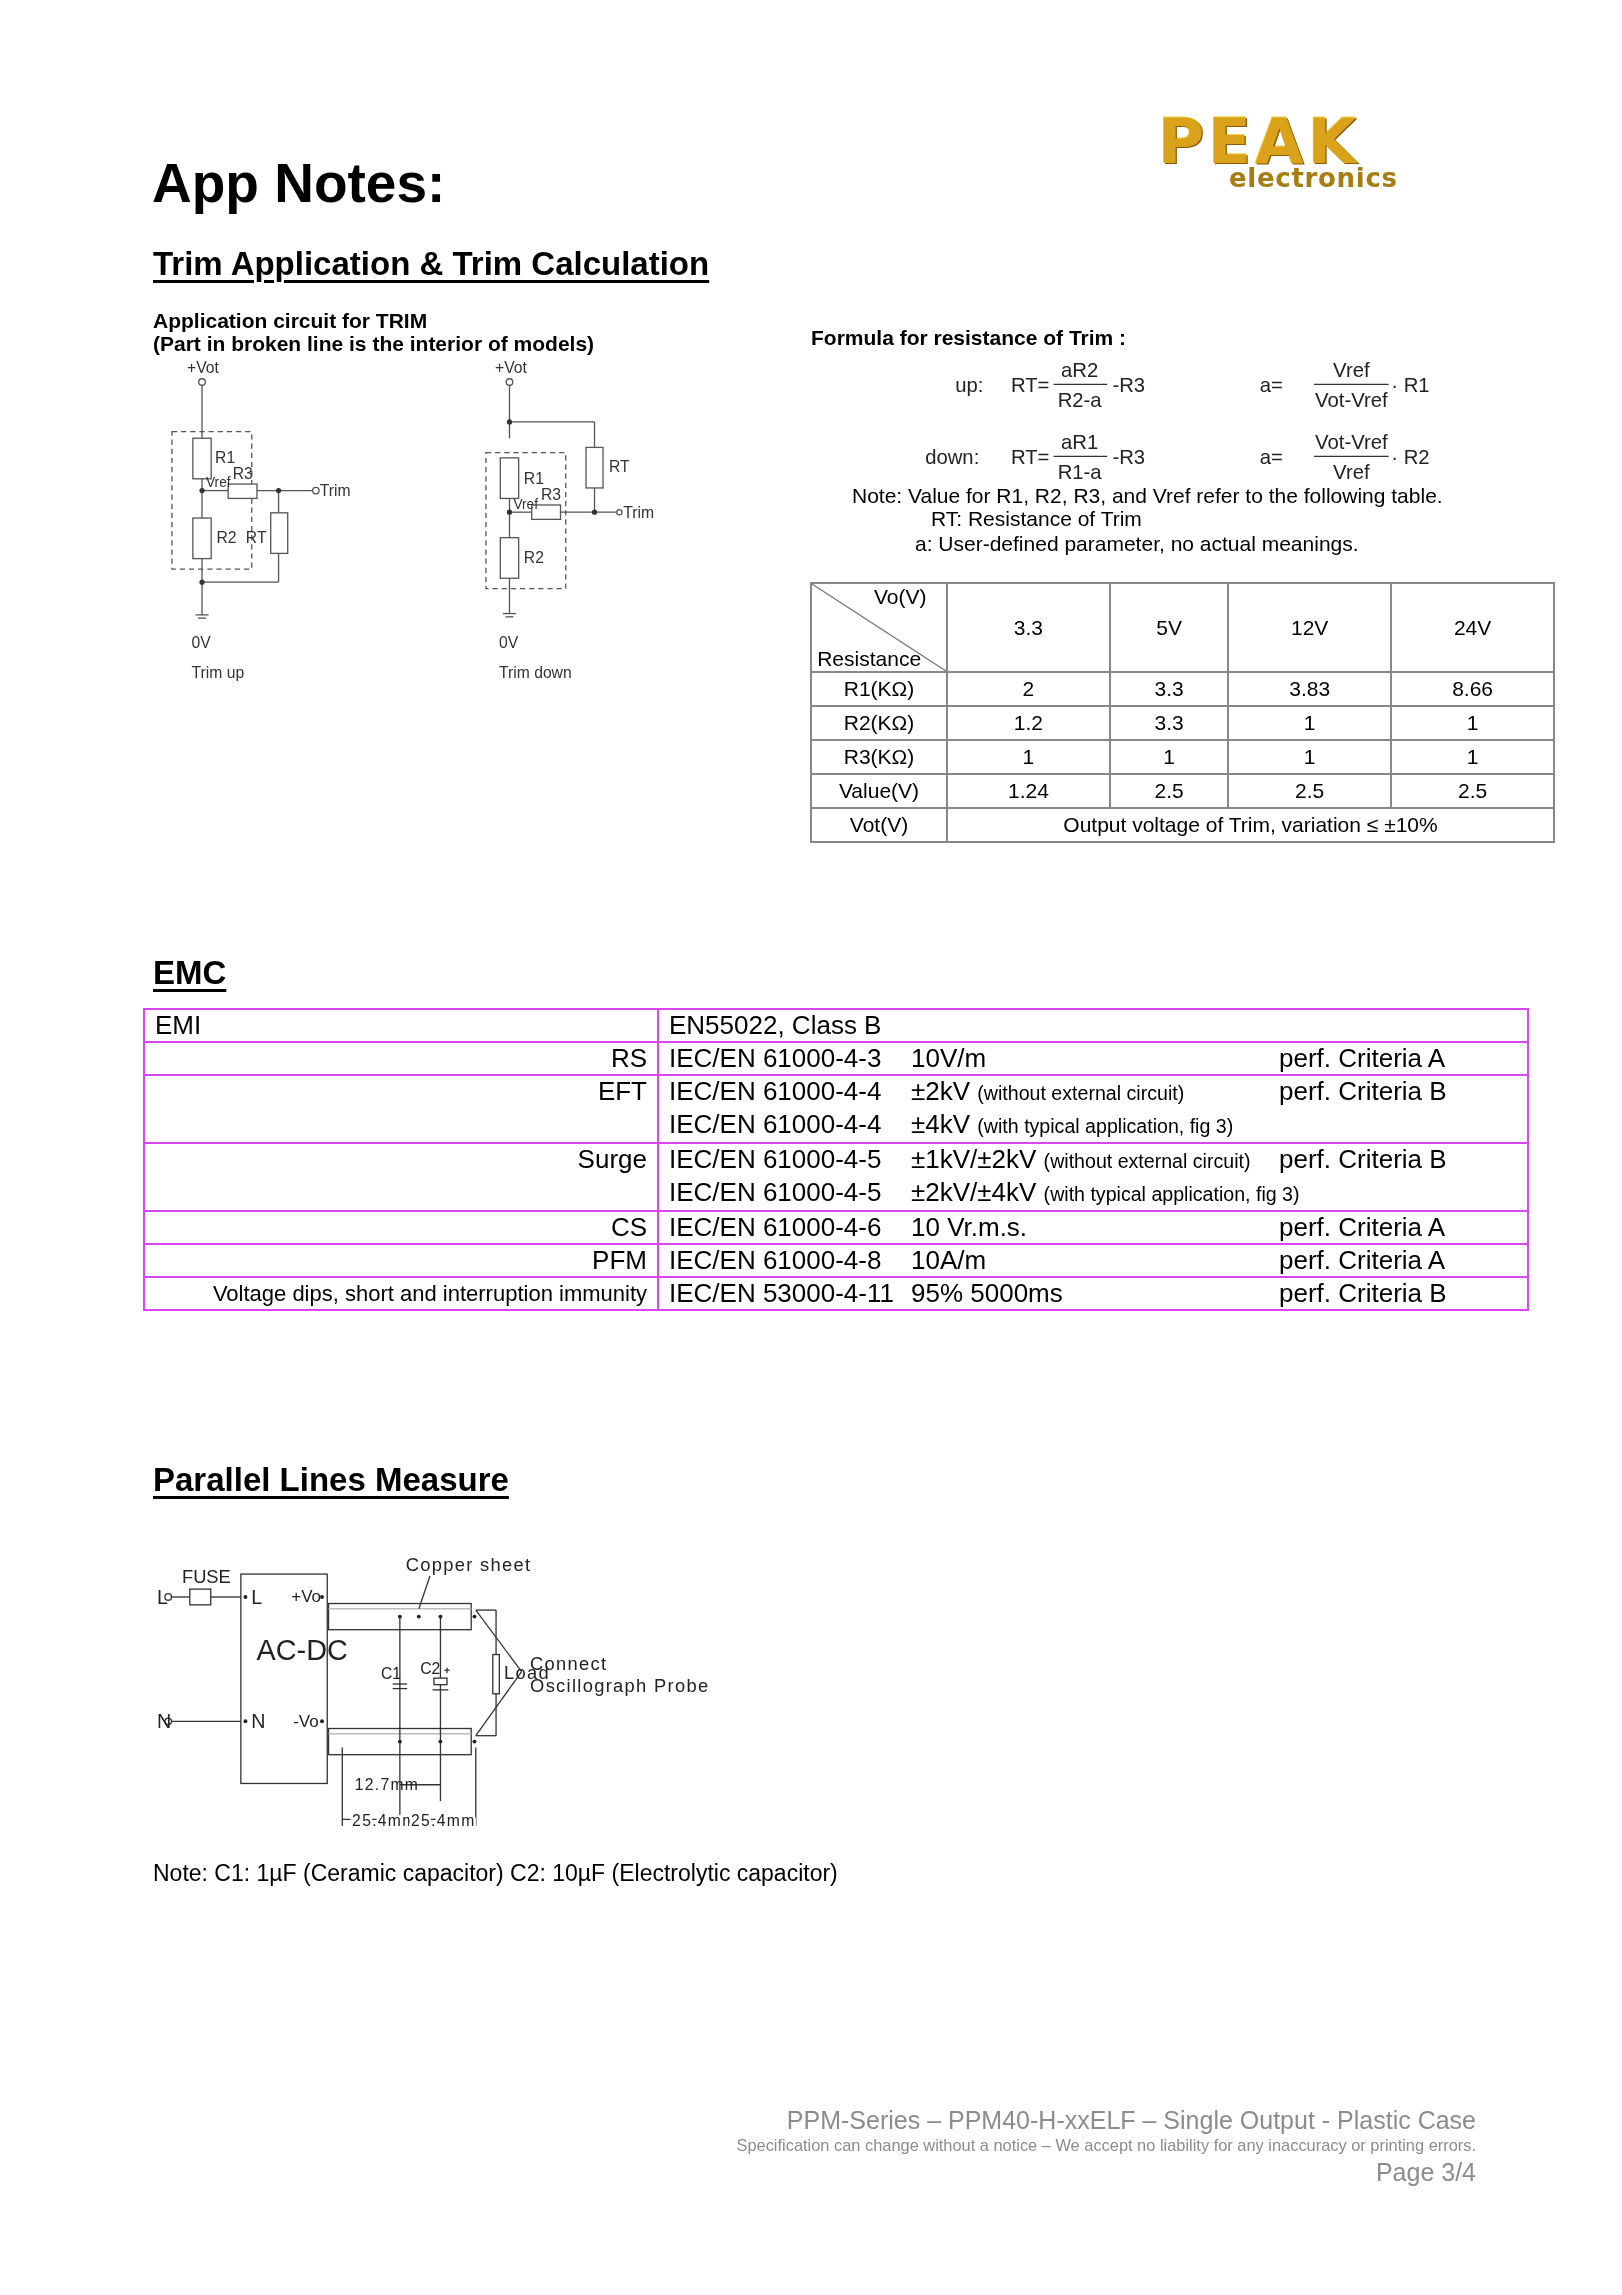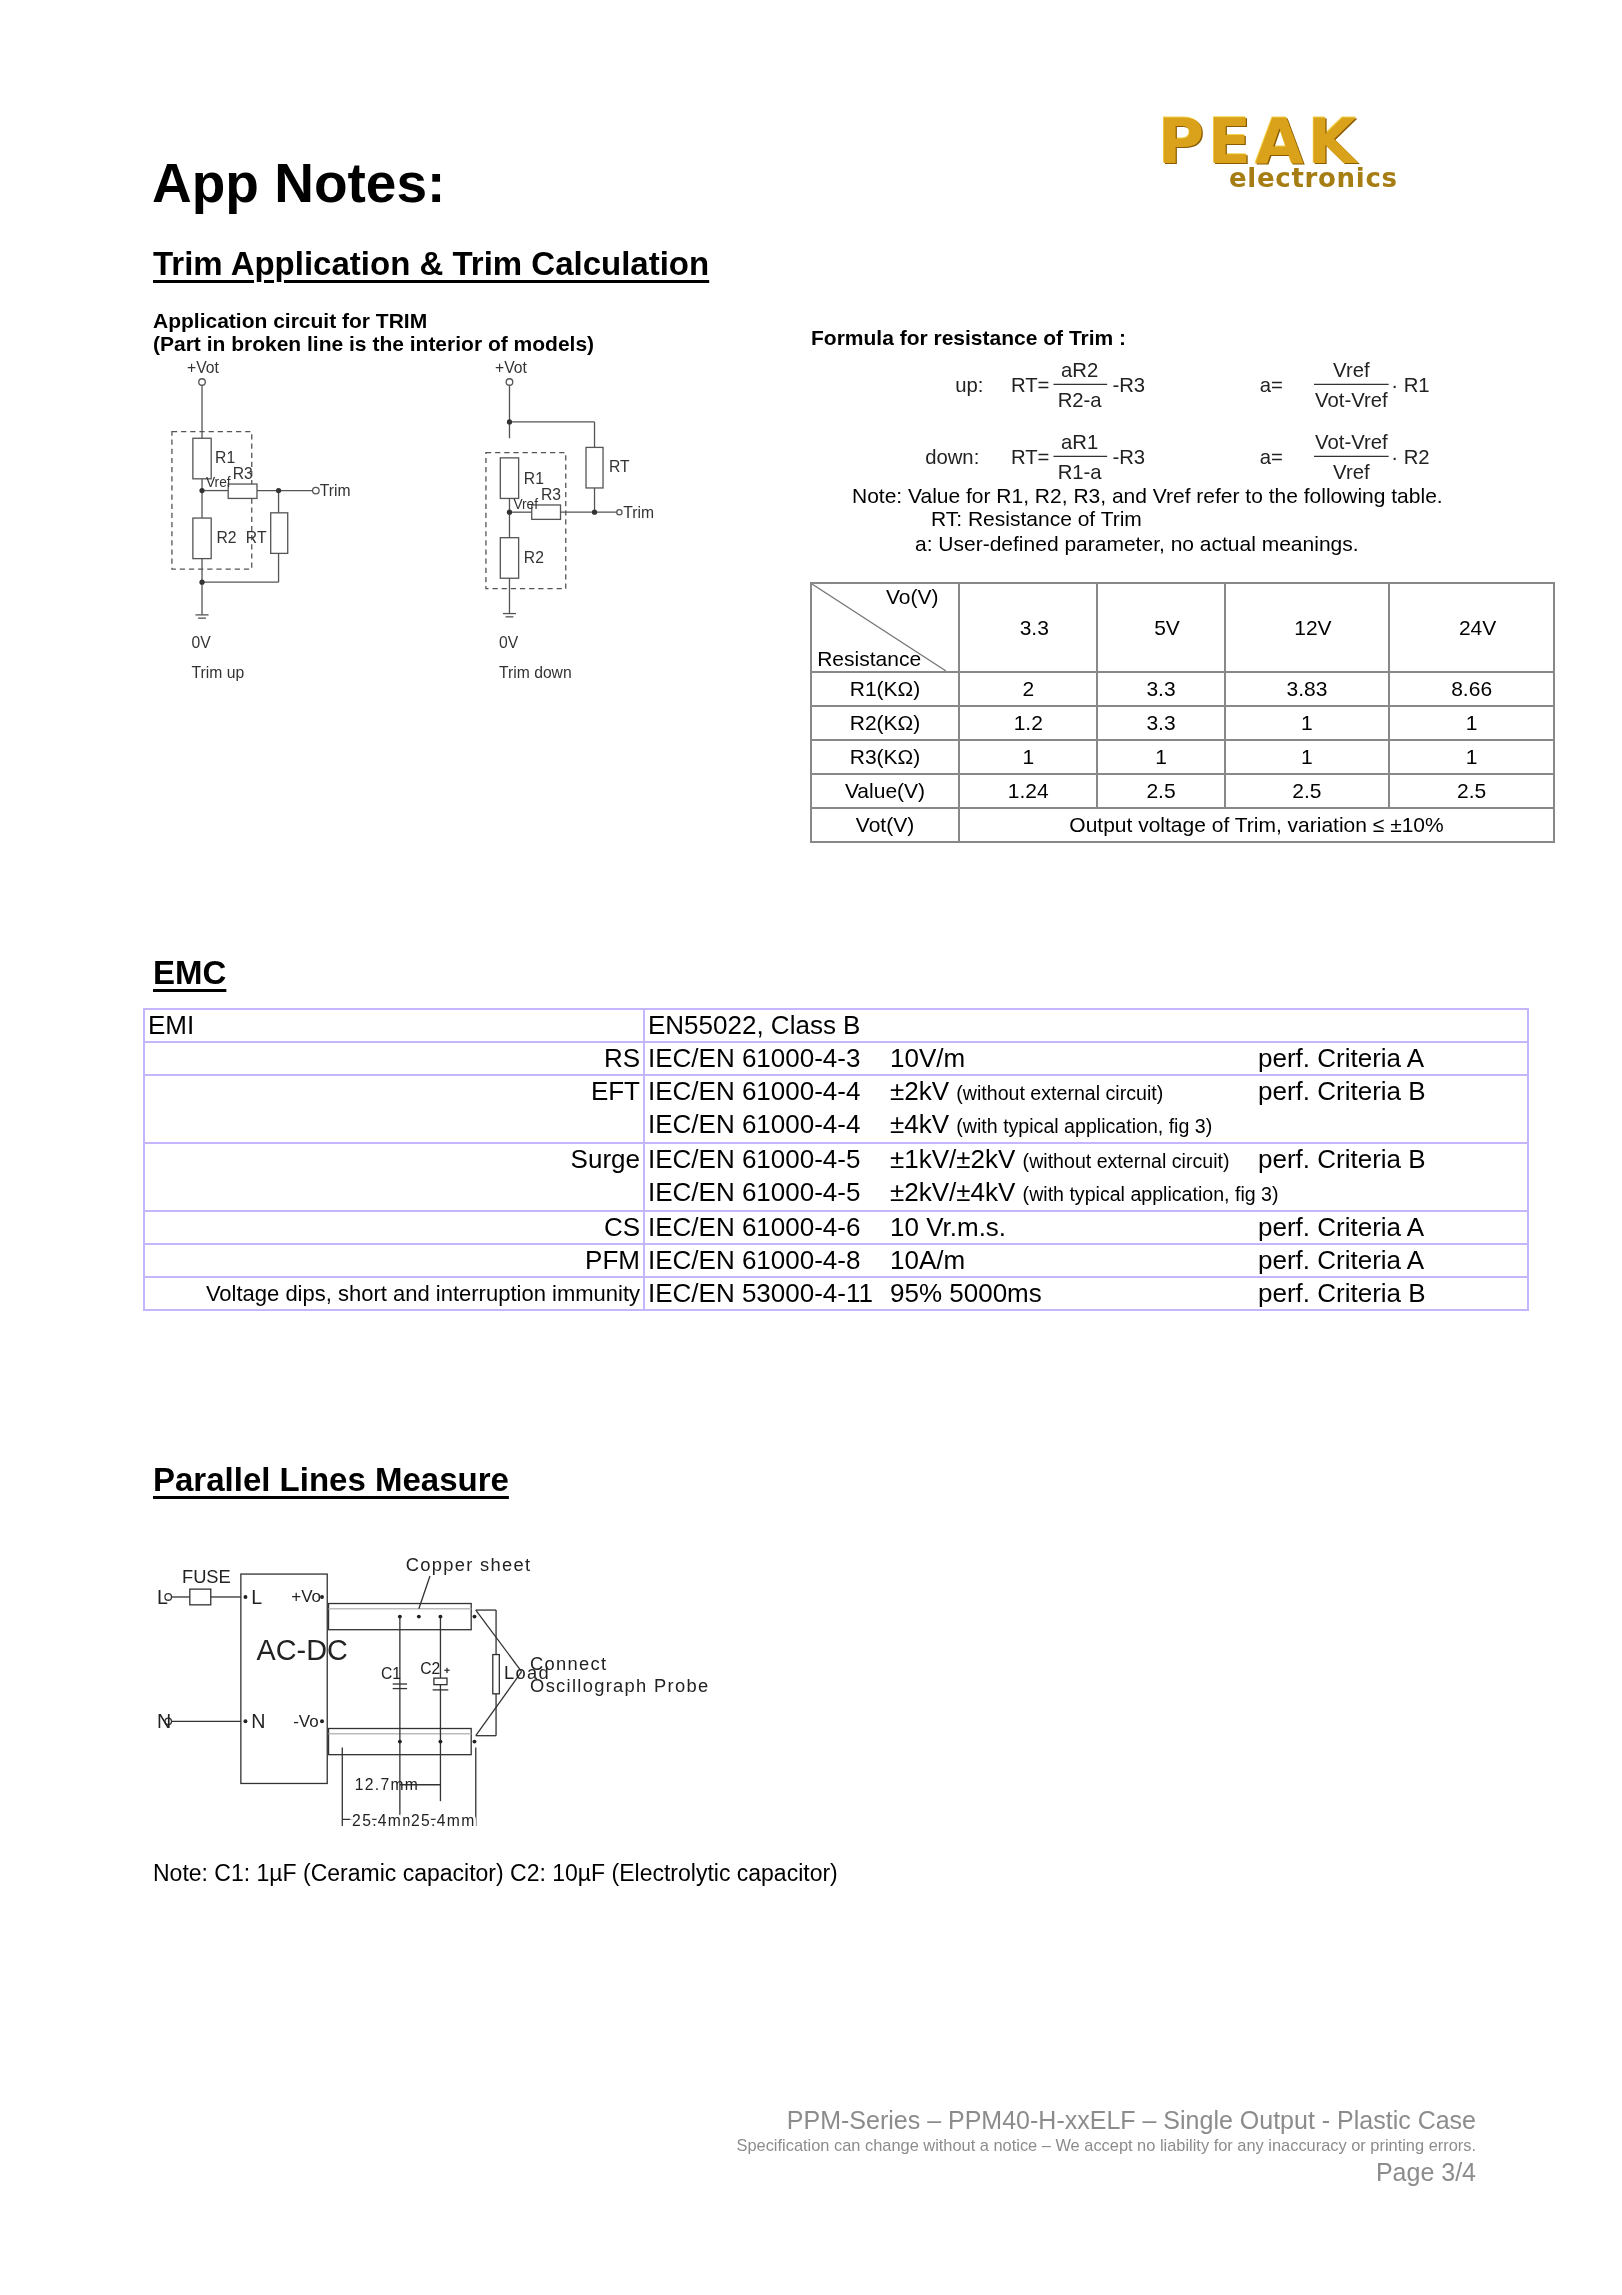--- a/index.html
+++ b/index.html
@@ -9,26 +9,26 @@
   .logo-peak { position:absolute; left:0; top:0; font-family:"DejaVu Sans", sans-serif; font-weight:bold; font-size:63px; letter-spacing:3.9px; color:#d9a21a; text-shadow:1.3px 1.3px 0 #8a5a00, -0.7px -0.7px 0 #f6d24e; }
   .logo-elec { position:absolute; left:71px; top:58px; font-family:"DejaVu Sans", sans-serif; font-weight:bold; font-size:26px; color:#a57d12; letter-spacing:0.7px; }
   .page-title { left:152px; top:151px; font-size:55px; font-weight:bold; }
   .section-heading { font-size:33px; font-weight:bold; text-decoration:underline; text-decoration-thickness:3.3px; text-underline-offset:5.2px; }
   .sub-bold { font-size:21px; font-weight:bold; line-height:23.6px; }
   .small-text { font-size:21px; line-height:25px; }
   svg text { font-family:"Liberation Sans", sans-serif; }
   table { border-collapse:collapse; }
   .trim-table { left:810px; top:582px; width:745px; font-size:21px; }
   .trim-table td { border:2px solid #888; text-align:center; height:32px; padding:0; }
-  .trim-table td.hdr { height:87px;padding-left:12px; }
+  .trim-table td.hdr { height:87px; }
   .diag-cell { position:relative; }
   .diag-cell .vo { position:absolute; right:19.6px; top:1.3px; }
   .diag-cell .res { position:absolute; left:5.2px; bottom:0; }
   .emc-table { left:143px; top:1008px; width:1386px; font-size:26px; }
-  .emc-table td { border:2px solid #c4b5fd; padding:0 3px; vertical-align:top; line-height:31px;margin-left:21px; }
+  .emc-table td { border:2px solid #d946ef; padding:0 10px; vertical-align:top; line-height:31px;margin-left:21px; }
   .emc-table td.left { width:492px; text-align:right; }
   .emc-table td.left.l { text-align:left; }
   .emc-table .std { display:inline-block; width:242px; }
   .emc-table .val { display:inline-block; width:368px; }
   .emc-table .sm { font-size:19.6px; }
   .emc-table .crit { display:inline-block; }
   .footer { left:0; width:1476px; text-align:right; color:#8c8c8c; }
 </style>
 </head>
 <body>

